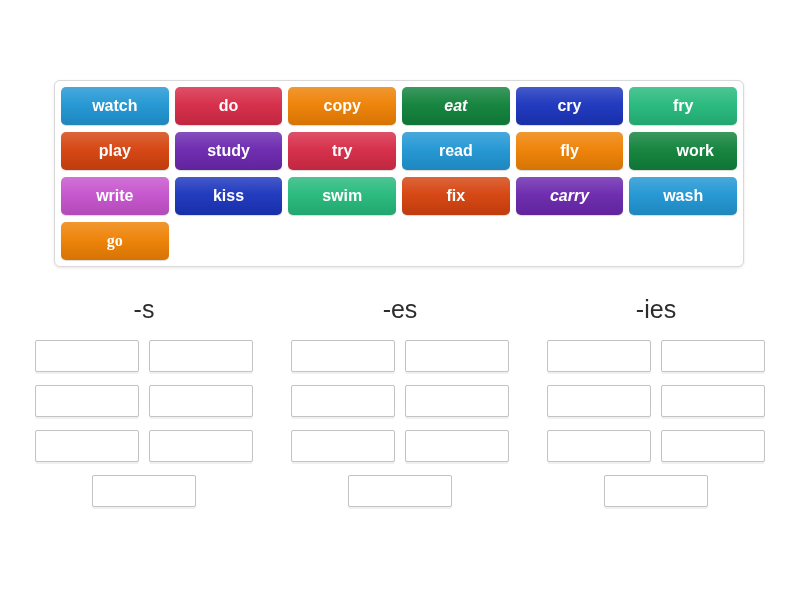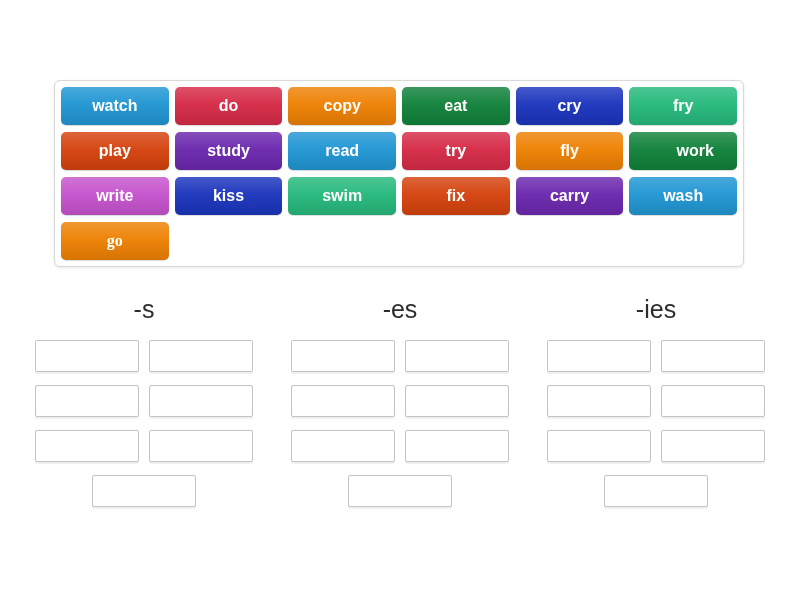--- a/index.html
+++ b/index.html
@@ -86,34 +86,34 @@
     width: 104px;
   }
 </style>
 </head>
 <body>
 
 <div class="bank">
     <div class="tile" style="background-color: rgb(33, 150, 211);">watch</div>
     <div class="tile" style="background-color: rgb(214, 43, 71);">do</div>
     <div class="tile" style="background-color: rgb(238, 129, 4);">copy</div>
-    <div class="tile" style="background-color: rgb(17, 130, 59);">eat</div>
+    <div class="tile" style="background-color: rgb(17, 130, 59); font-style: italic;">eat</div>
     <div class="tile" style="background-color: rgb(28, 53, 189);">cry</div>
     <div class="tile" style="background-color: rgb(38, 185, 124);">fry</div>
     <div class="tile" style="background-color: rgb(213, 67, 14);">play</div>
     <div class="tile" style="background-color: rgb(107, 40, 174);">study</div>
+    <div class="tile" style="background-color: rgb(214, 43, 71);">try</div>
     <div class="tile" style="background-color: rgb(33, 150, 211);">read</div>
-    <div class="tile" style="background-color: rgb(214, 43, 71);">try</div>
     <div class="tile" style="background-color: rgb(238, 129, 4);">fly</div>
     <div class="tile" style="background-color: rgb(17, 130, 59); padding-left: 24px;">work</div>
     <div class="tile" style="background-color: rgb(198, 83, 205);">write</div>
     <div class="tile" style="background-color: rgb(28, 53, 189);">kiss</div>
     <div class="tile" style="background-color: rgb(38, 185, 124);">swim</div>
     <div class="tile" style="background-color: rgb(213, 67, 14);">fix</div>
-    <div class="tile" style="background-color: rgb(107, 40, 174);">carry</div>
+    <div class="tile" style="background-color: rgb(107, 40, 174); font-style: italic;">carry</div>
     <div class="tile" style="background-color: rgb(33, 150, 211);">wash</div>
     <div class="tile" style="background-color: rgb(238, 129, 4); font-family: Liberation Serif, serif;">go</div>
   </div>
 
 <div class="groups">
     <div class="group">
       <div class="group-title">-s</div>
       <div class="slot-grid">
         <div class="slot"></div>
         <div class="slot"></div>

